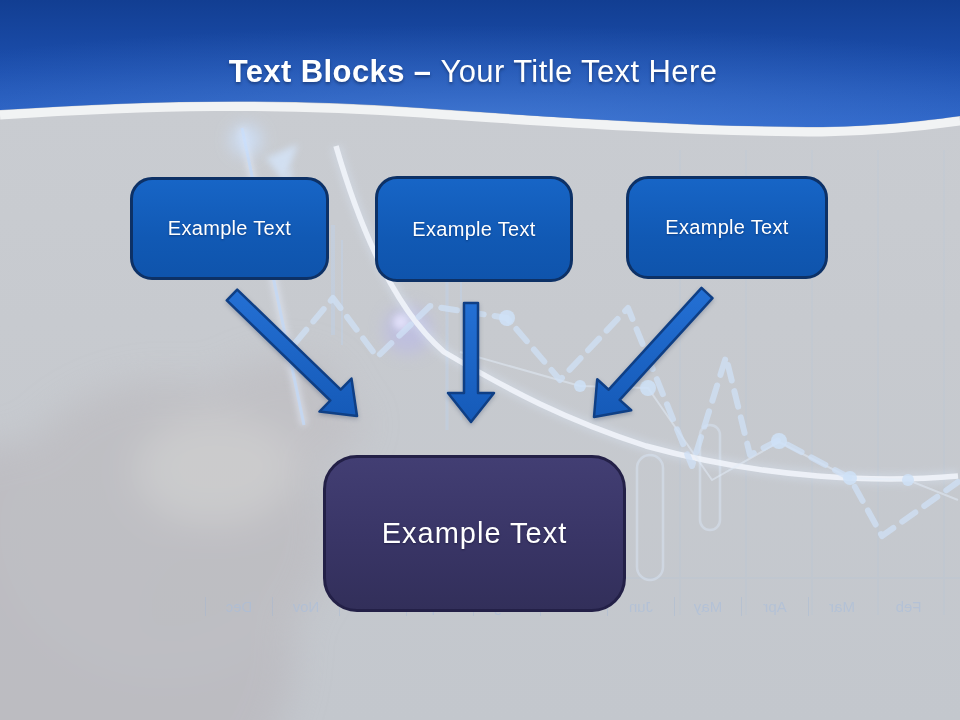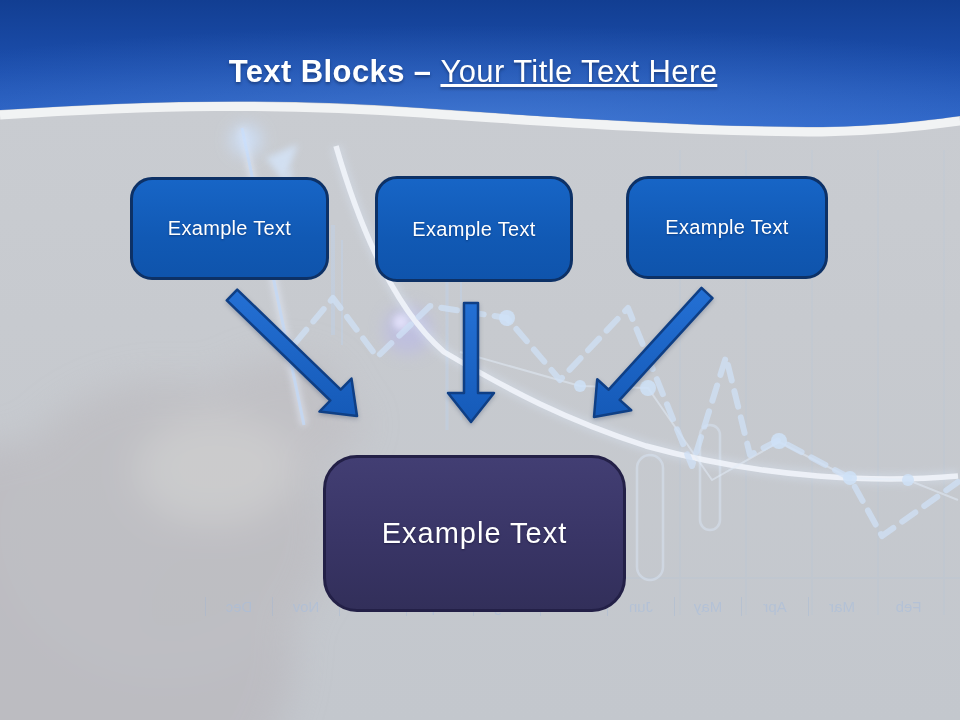--- a/index.html
+++ b/index.html
@@ -15,21 +15,21 @@
   .header-svg{position:absolute;top:0;left:0;z-index:3;pointer-events:none;}
   .slide-title{
     position:absolute;top:54px;left:0;width:100%;z-index:4;
     text-align:center;padding-right:14px;
     color:#ffffff;font-size:31px;letter-spacing:.4px;
     text-shadow:0 2px 3px rgba(8,26,64,.45);
     white-space:nowrap;
   }
   .slide-title .t-bold{font-weight:bold;text-align:right;}
   .slide-title .t-sep{font-weight:bold;margin:0 9px;}
-  .slide-title .t-reg{font-weight:normal;text-decoration:underline;}
+  .slide-title .t-reg{font-weight:normal;}
 
   
   .bg-svg{position:absolute;top:0;left:0;z-index:1;pointer-events:none;}
 
   
   .bg-months{
     position:absolute;left:205px;top:597px;z-index:2;display:flex;
     color:#a7bddd;font-size:15px;opacity:.55;
   }
   .bg-months span{

